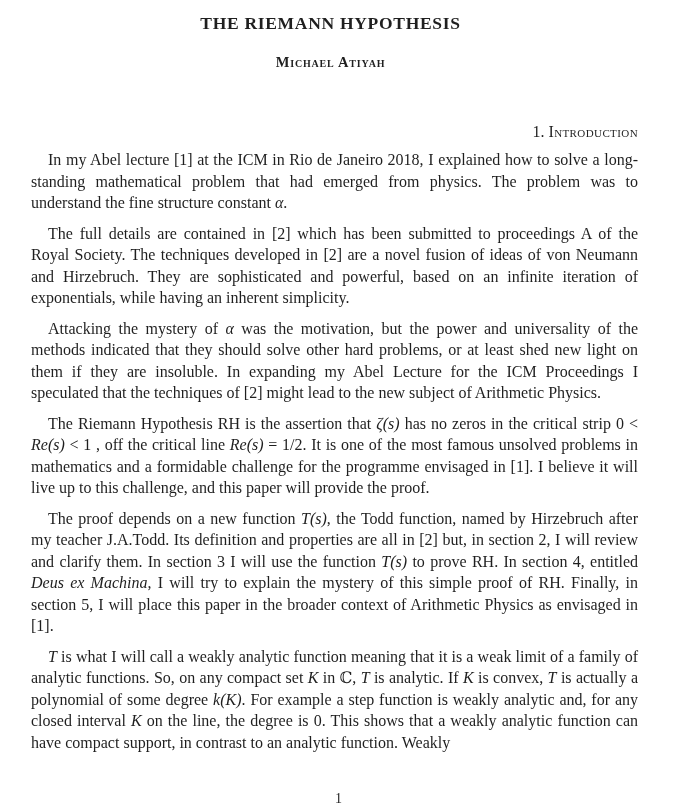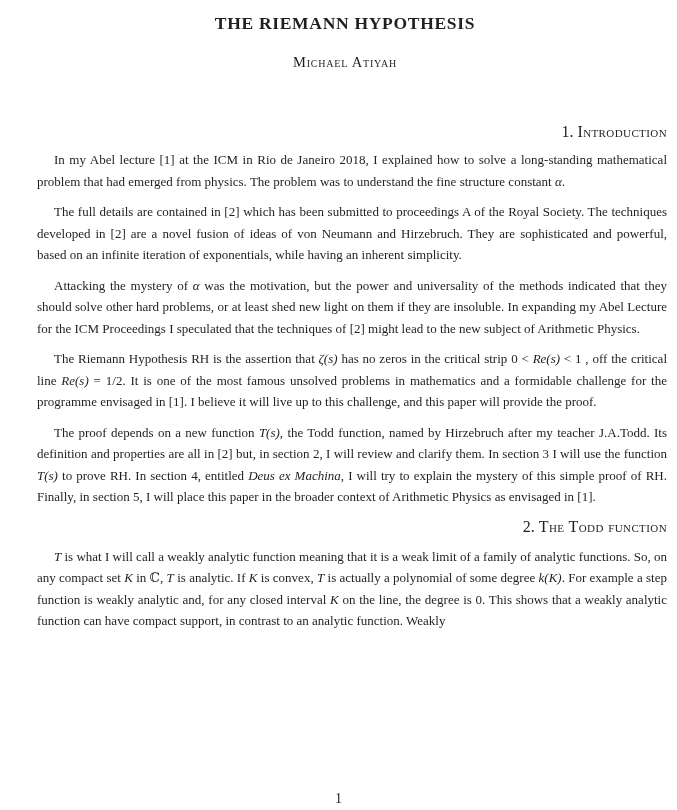--- a/index.html
+++ b/index.html
@@ -6,21 +6,21 @@
     margin: 0;
     padding: 0;
     background: #ffffff;
   }
   .page {
     position: relative;
     width: 677px;
     height: 810px;
     margin: 0 auto;
     box-sizing: border-box;
-    padding: 12px 10px 0 23px;
+    padding: 12px 39px 0 23px;
     overflow: hidden;
     background: #ffffff;
     font-family: "Liberation Serif", "DejaVu Serif", "DejaVu Sans", serif;
     color: #1f1f1f;
     border-radius: 7px;
   }
   .paper-title {
     margin: 0;
     font-size: 17.5px;
     font-weight: bold;
@@ -28,39 +28,40 @@
     letter-spacing: 0.7px;
     line-height: 22px;
   }
   .author {
     margin-top: 19px;
     font-size: 14.5px;
     font-variant: small-caps;
     letter-spacing: 0.8px;
     text-align: center;
     line-height: 18px;
+    font-weight: bold;
   }
   .section-heading {
     text-align: right;
     font-size: 16px;
     line-height: 21px;
   }
   .section-heading.first {
     margin-top: 50px;
   }
   .section-heading.later {
     margin-top: 8px;
   }
   .sec-title {
     font-variant: small-caps;
     letter-spacing: 0.4px;
   }
   .body-par {
-    margin: 9px 0 0 14px;
-    font-size: 13px;
+    margin: 9px 0 0 8px;
+    font-size: 16px;
     line-height: 21.5px;
     text-align: justify;
     text-indent: 17px;
   }
   .body-par.after-heading {
     margin-top: 7px;
   }
   .i { font-style: italic; }
   .b { font-weight: normal; }
   .page-number {
@@ -86,22 +87,18 @@
     <span class="sec-num">1.</span>
     <span class="sec-title">Introduction</span>
   </div>
 
   <p class="body-par after-heading"><span>In my Abel lecture [1] at the ICM in Rio de Janeiro 2018, I explained how to solve a long-standing mathematical problem that had emerged from physics. The problem was to understand the fine structure constant </span><span class="i">α</span><span>.</span></p>
   <p class="body-par"><span>The full details are contained in [2] which has been submitted to proceedings A of the Royal Society. The techniques developed in [2] are a novel fusion of ideas of von Neumann and Hirzebruch. They are sophisticated and powerful, based on an infinite iteration of exponentials, while having an inherent simplicity.</span></p>
   <p class="body-par"><span>Attacking the mystery of </span><span class="i">α</span><span> was the motivation, but the power and universality of the methods indicated that they should solve other hard problems, or at least shed new light on them if they are insoluble. In expanding my Abel Lecture for the ICM Proceedings I speculated that the techniques of [2] might lead to the new subject of Arithmetic Physics.</span></p>
   <p class="body-par"><span>The Riemann Hypothesis RH is the assertion that </span><span class="i">ζ(s)</span><span> has no zeros in the critical strip 0 &lt; </span><span class="i">Re(s)</span><span> &lt; 1 , off the critical line </span><span class="i">Re(s)</span><span> = 1/2. It is one of the most famous unsolved problems in mathematics and a formidable challenge for the programme envisaged in [1]. I believe it will live up to this challenge, and this paper will provide the proof.</span></p>
   <p class="body-par"><span>The proof depends on a new function </span><span class="i">T(s)</span><span>, the Todd function, named by Hirzebruch after my teacher J.A.Todd. Its definition and properties are all in [2] but, in section 2, I will review and clarify them. In section 3 I will use the function </span><span class="i">T(s)</span><span> to prove RH. In section 4, entitled </span><span class="i">Deus ex Machina</span><span>, I will try to explain the mystery of this simple proof of RH. Finally, in section 5, I will place this paper in the broader context of Arithmetic Physics as envisaged in [1].</span></p>
 
-  <div class="section-heading later">
-    <span class="sec-num">2.</span>
-    <span class="sec-title">The Todd function</span>
-  </div>
 
   <p class="body-par"><span class="i">T</span><span> is what I will call a </span><span class="b">weakly analytic function</span><span> meaning that it is a weak limit of a family of analytic functions. So, on any compact set </span><span class="i">K</span><span> in ℂ, </span><span class="i">T</span><span> is analytic. If </span><span class="i">K</span><span> is convex, </span><span class="i">T</span><span> is actually a polynomial of some degree </span><span class="i">k(K)</span><span>. For example a step function is weakly analytic and, for any closed interval </span><span class="i">K</span><span> on the line, the degree is 0. This shows that a weakly analytic function can have compact support, in contrast to an analytic function. Weakly</span></p>
 
   <div class="page-number">1</div>
 
 </div>
 
 </body></html>

